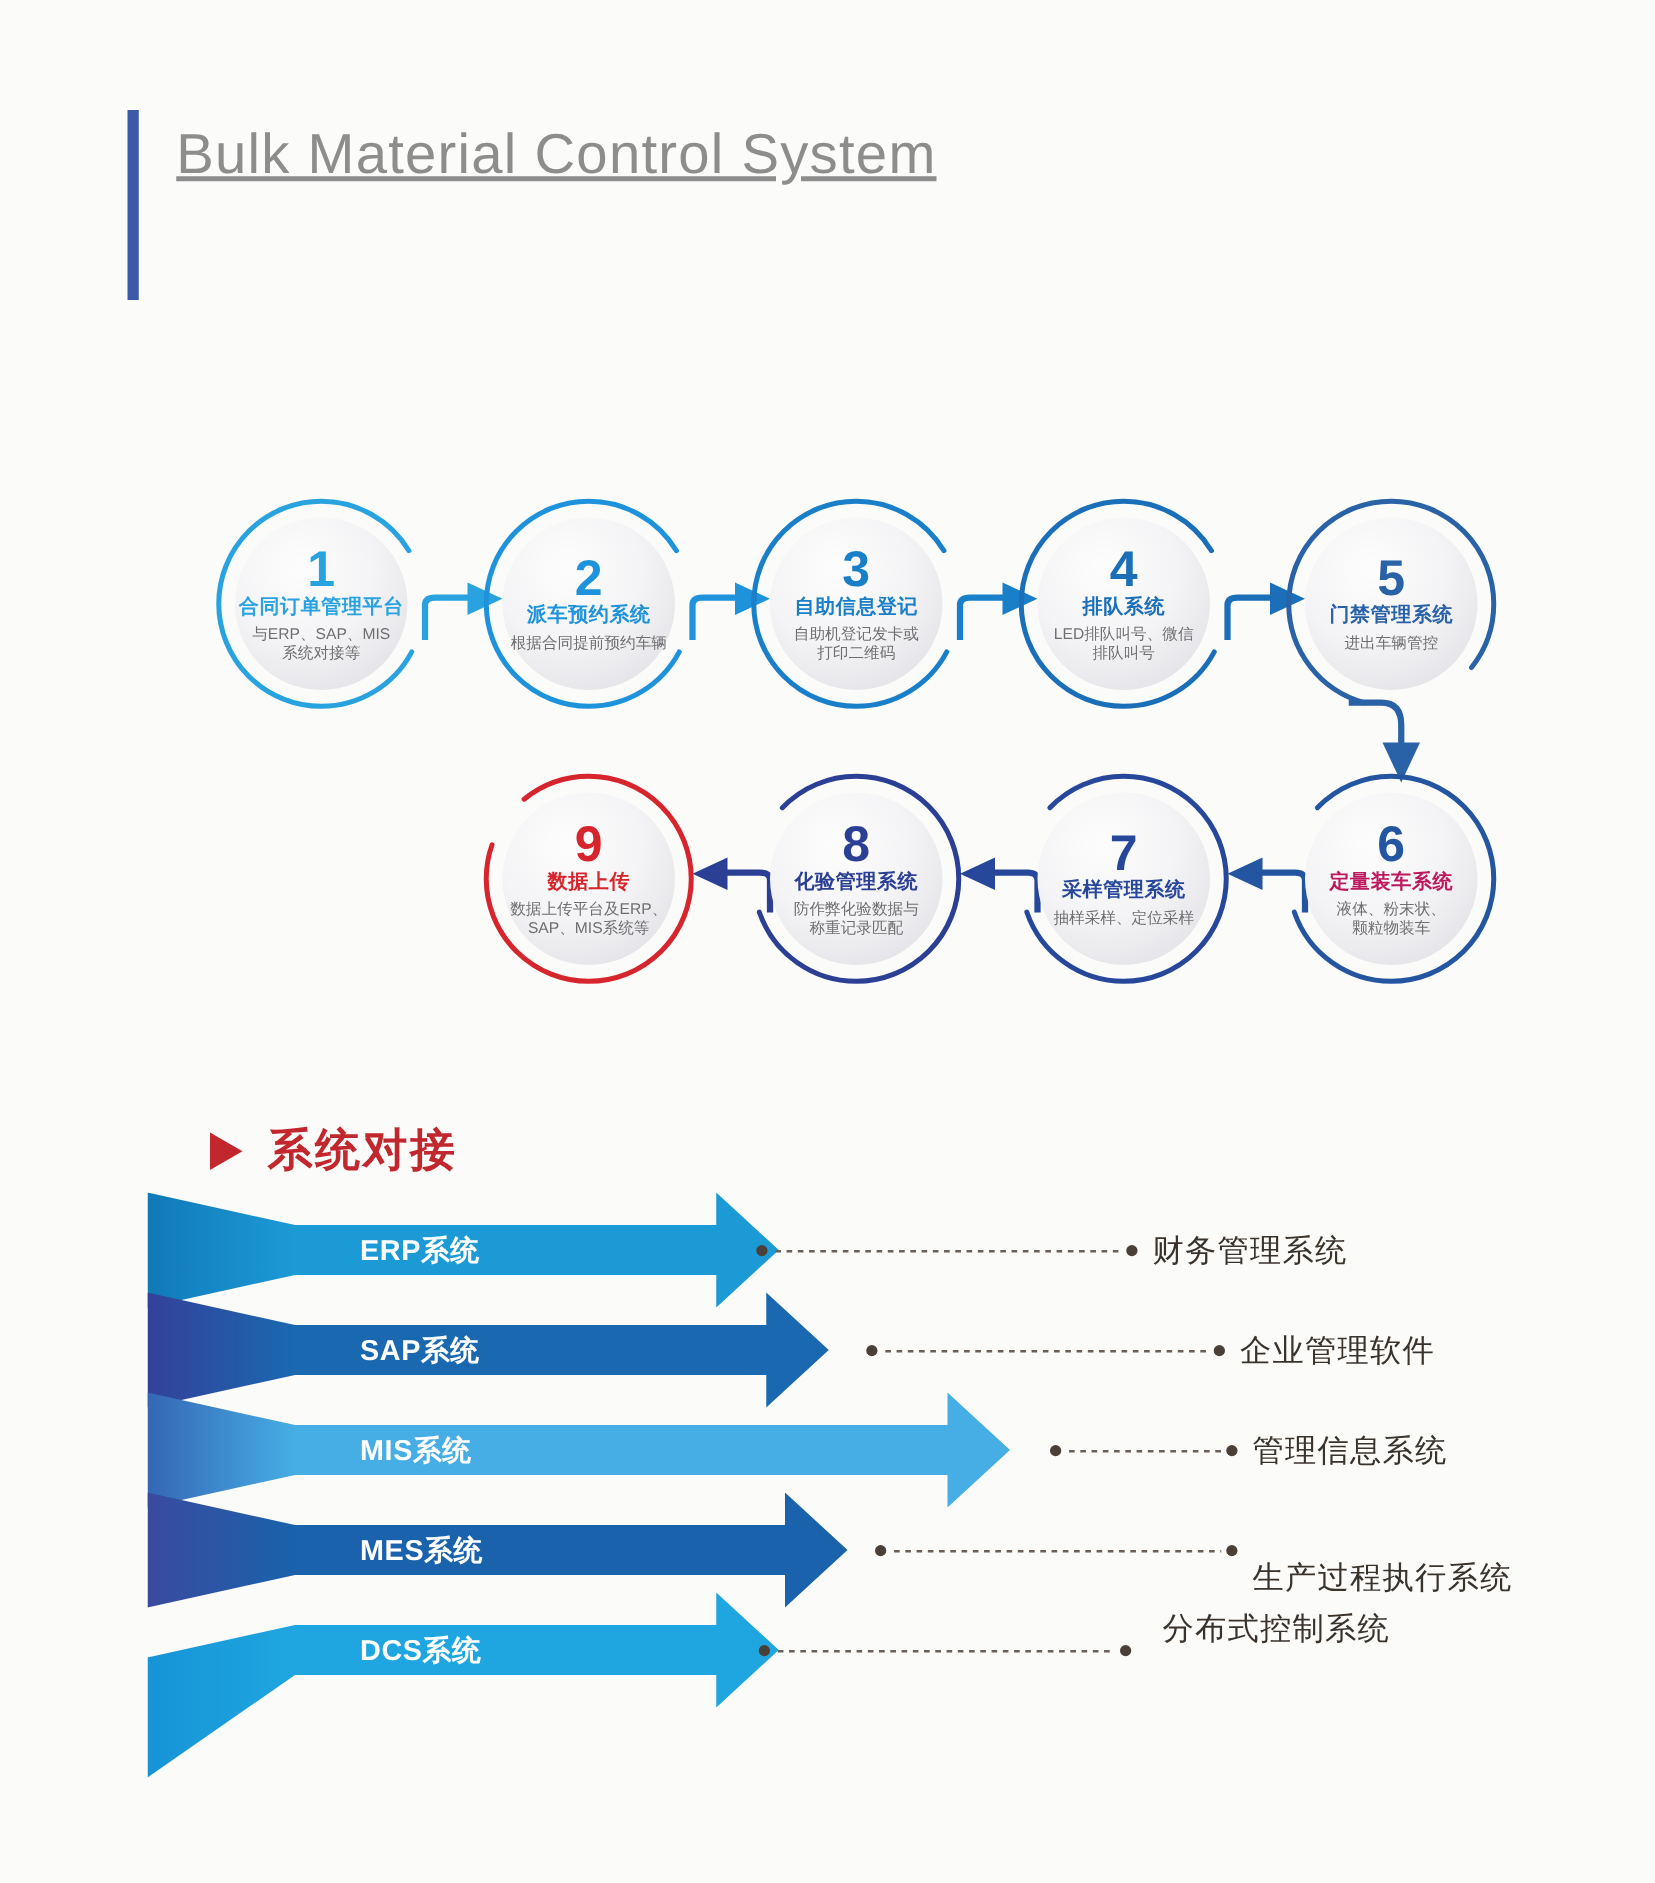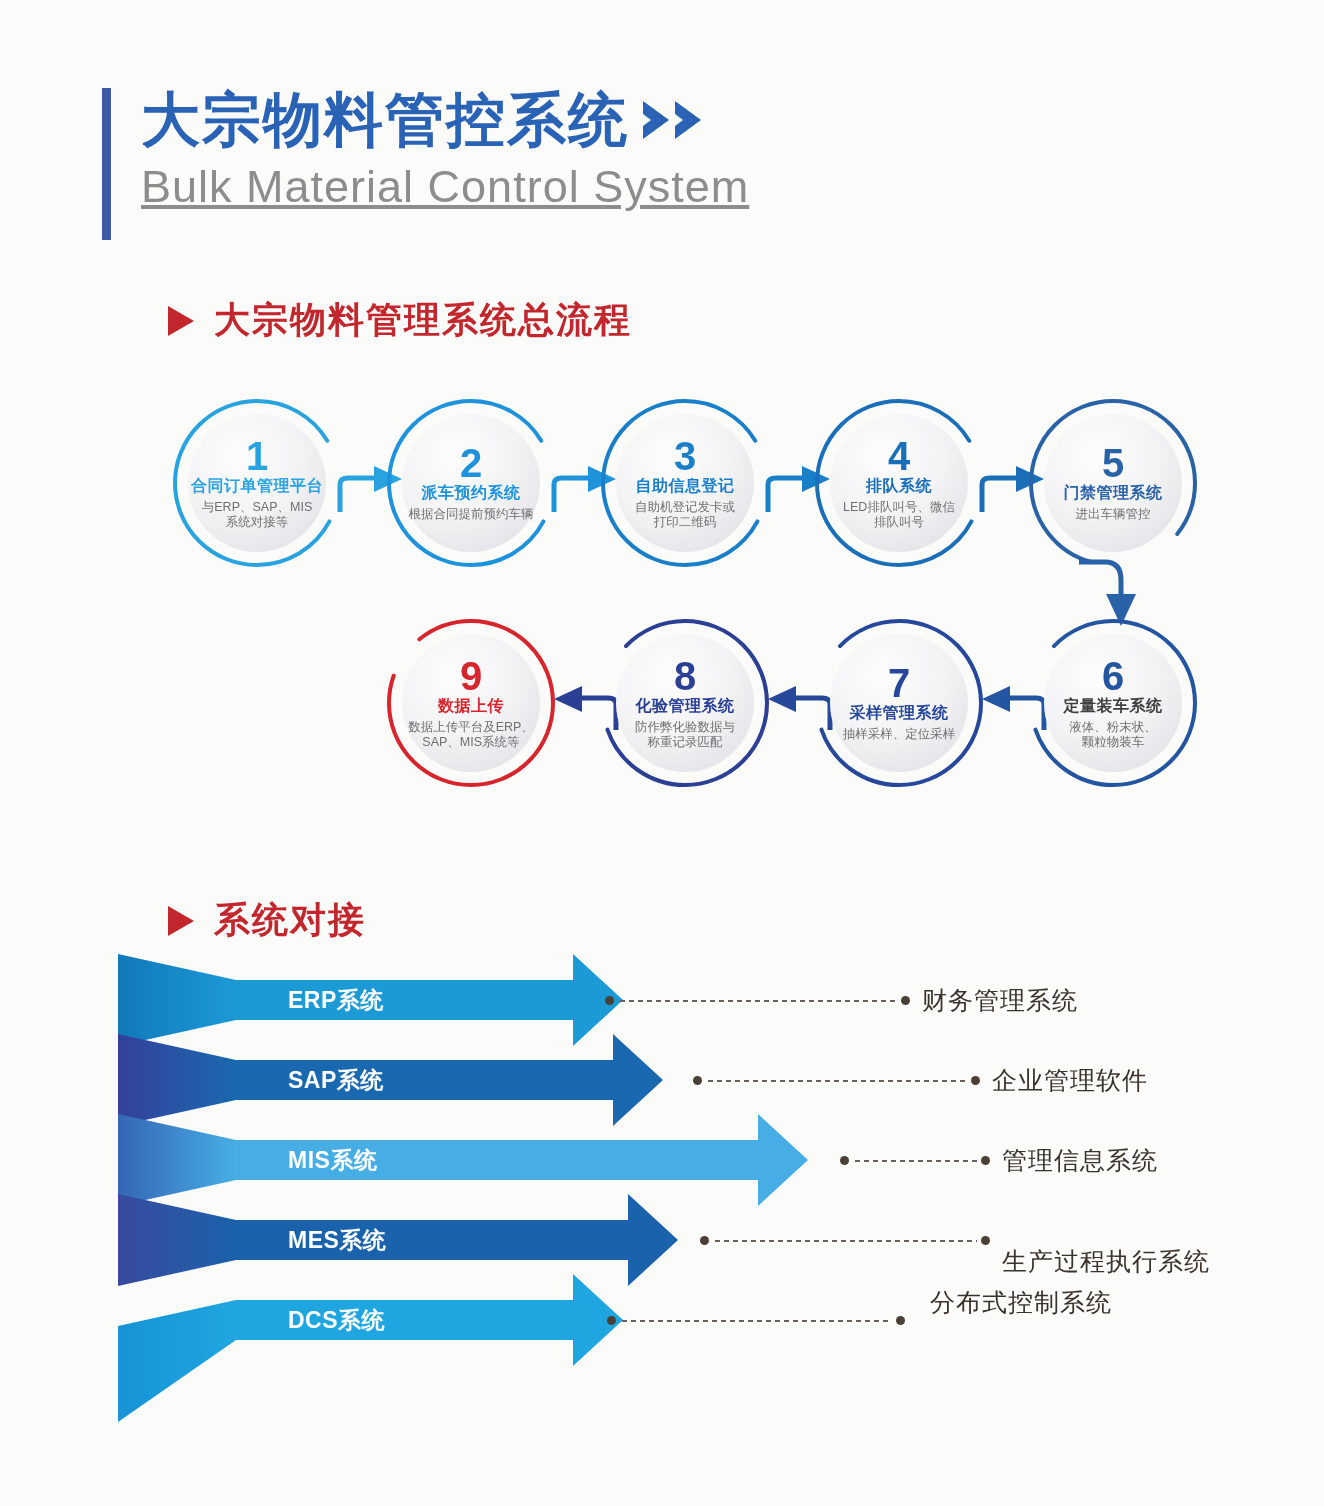--- a/index.html
+++ b/index.html
@@ -89,37 +89,24 @@
   }
 </style>
 </head>
 <body>
 
 <div class="page">
 
   <div class="header">
     <div class="accent-bar"></div>
     <div class="titles">
-      <div class="title-cn">
-        <span>大宗物料管控系统</span>
-        <span class="chev">
-          <svg width="72" height="50" viewBox="0 0 72 50" aria-hidden="true">
-            <path d="M4 6 L30 25 L4 44 L4 31 L12 25 L4 19 Z" fill="#2a63b5"></path>
-            <path d="M36 6 L62 25 L36 44 L36 31 L44 25 L36 19 Z" fill="#2a63b5"></path>
-          </svg>
-        </span>
-      </div>
       <div class="title-en">Bulk Material Control System</div>
     </div>
   </div>
 
-  <div class="sec-head" id="sec-flow">
-    <span class="tri"></span>
-    <span class="sec-title">大宗物料管理系统总流程</span>
-  </div>
 
   <div class="flow">
 
     <svg class="conn" style="left:334px;top:440px;" width="90" height="80">
       <path d="M6 72 L6 44 Q6 38 14 38 L44 38" fill="none" stroke="#29a3e0" stroke-width="5"></path>
       <path d="M40 26 L68 39 L40 52 Z" fill="#29a3e0"></path>
     </svg>
     <svg class="conn" style="left:548px;top:440px;" width="90" height="80">
       <path d="M6 72 L6 44 Q6 38 14 38 L44 38" fill="none" stroke="#1e93dc" stroke-width="5"></path>
       <path d="M40 26 L68 39 L40 52 Z" fill="#1e93dc"></path>
@@ -226,21 +213,21 @@
 
     <div class="node" style="left:1028px;top:618px;">
       <div class="ring">
         <svg width="170" height="170" viewBox="0 0 170 170">
           <circle cx="85" cy="85" r="82" fill="none" stroke="#2455a0" stroke-width="4" stroke-dasharray="425 90" stroke-dashoffset="-320" stroke-linecap="round"></circle>
         </svg>
       </div>
       <div class="disc"></div>
       <div class="content">
         <div class="num" style="color:#2455a0">6</div>
-        <div class="nm" style="color:#404040">定量装车系统</div>
+        <div class="nm" style="color:#be185d">定量装车系统</div>
         <div class="desc">液体、粉末状、
 颗粒物装车</div>
       </div>
     </div>
 
     <div class="node" style="left:814px;top:618px;">
       <div class="ring">
         <svg width="170" height="170" viewBox="0 0 170 170">
           <circle cx="85" cy="85" r="82" fill="none" stroke="#27489a" stroke-width="4" stroke-dasharray="425 90" stroke-dashoffset="-320" stroke-linecap="round"></circle>
         </svg>

